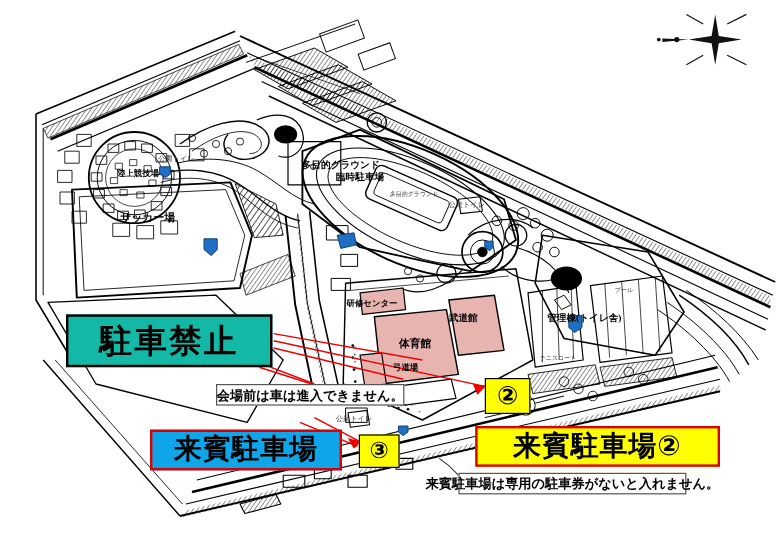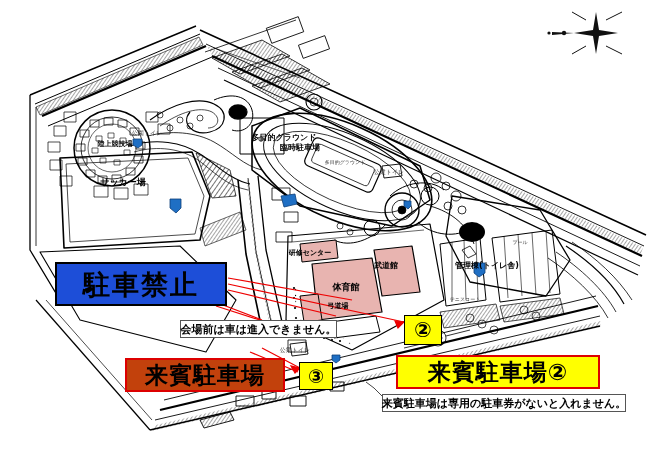--- a/index.html
+++ b/index.html
@@ -352,36 +352,36 @@
   </div>
 
   <div id="map-label-layer">
       <div class="mlabel" style="left: 123px; top: 183px; font-size: 9px; transform: translate(-50%, -50%);">サッカー場</div>
       <div class="mlabel" style="left: 284px; top: 138px; font-size: 8px; transform: translate(-50%, -50%);">多目的グラウンド</div>
       <div class="mlabel" style="left: 290px; top: 148px; font-size: 8px; transform: translate(-50%, -50%); padding-left: 20px;">臨時駐車場</div>
       <div class="mlabel" style="left: 346px; top: 288px; font-size: 9px; transform: translate(-50%, -50%);">体育館</div>
       <div class="mlabel" style="left: 380px; top: 266px; font-size: 8px; transform: translate(-50%, -50%); padding-left: 12px;">武道館</div>
       <div class="mlabel" style="left: 318px; top: 307px; font-size: 7px; transform: translate(-50%, -50%); margin-left: 20px;">弓道場</div>
       <div class="mlabel" style="left: 310px; top: 254px; font-size: 7px; transform: translate(-50%, -50%);">研修センター</div>
-      <div class="mlabel" style="left: 487px; top: 266px; font-size: 8px; transform: translate(-50%, -50%);">管理棟(トイレ舎)</div>
+      <div class="mlabel" style="left: 487px; top: 266px; font-size: 8px; transform: translate(-50%, -50%); font-family: Liberation Serif, serif;">管理棟(トイレ舎)</div>
       <div class="mlabel sm" style="left: 389px; top: 172px; font-size: 6px; transform: translate(-50%, -50%);">公衆トイレ</div>
       <div class="mlabel sm" style="left: 295px; top: 350px; font-size: 6px; transform: translate(-50%, -50%);">公衆トイレ</div>
       <div class="mlabel" style="left: 115px; top: 145px; font-size: 7px; transform: translate(-50%, -50%);">陸上競技場</div>
       <div class="mlabel sm" style="left: 147px; top: 133px; font-size: 6px; transform: translate(-50%, -50%);">公園トイレ</div>
       <div class="mlabel sm" style="left: 345px; top: 163px; font-size: 5px; transform: translate(-50%, -50%);">多目的グラウンド</div>
       <div class="mlabel sm" style="left: 520px; top: 243px; font-size: 5px; transform: translate(-50%, -50%);">プール</div>
       <div class="mlabel sm" style="left: 465px; top: 300px; font-size: 5px; transform: translate(-50%, -50%);">テニスコート</div>
     </div>
 
   <div id="map-tag-layer">
       <div class="map-tag" style="left: 404px; top: 315px; width: 38px; height: 30px; font-size: 21px; background: rgb(255, 255, 0);">②</div>
       <div class="map-tag" style="left: 299px; top: 362px; width: 34px; height: 28px; font-size: 19px; background: rgb(255, 255, 0);">③</div>
     </div>
 
   <div id="callout-layer">
-      <div class="callout red-box" style="left: 55px; top: 262px; width: 172px; height: 44px; font-size: 27px; background: #1d4ed8;">駐車禁止</div>
+      <div class="callout red-box" style="left: 55px; top: 262px; width: 172px; height: 44px; font-size: 27px; background: #14b8a6;">駐車禁止</div>
       <div class="callout white-box" style="left: 180px; top: 320px; width: 157px; height: 18px; font-size: 11px; border-color: rgb(85, 85, 85);">会場前は車は進入できません。</div>
-      <div class="callout yellow-box" style="left: 125px; top: 358px; width: 160px; height: 34px; font-size: 23px; background: #c2410c; border-color: rgb(221, 0, 0);">来賓駐車場</div>
+      <div class="callout yellow-box" style="left: 125px; top: 358px; width: 160px; height: 34px; font-size: 23px; background: #0ea5e9; border-color: rgb(221, 0, 0);">来賓駐車場</div>
       <div class="callout yellow-box" style="left: 396px; top: 355px; width: 204px; height: 34px; font-size: 23px; background: rgb(255, 255, 0); border-color: rgb(221, 0, 0);">来賓駐車場②</div>
-      <div class="callout white-box" style="left: 382px; top: 394px; width: 244px; height: 18px; font-size: 11px; border-color: rgb(85, 85, 85);">来賓駐車場は専用の駐車券がないと入れません。</div>
+      <div class="callout white-box" style="left: 382px; top: 394px; width: 190px; height: 18px; font-size: 11px; border-color: rgb(85, 85, 85);">来賓駐車場は専用の駐車券がないと入れません。</div>
     </div>
 
 </div>
 
 </body></html>

